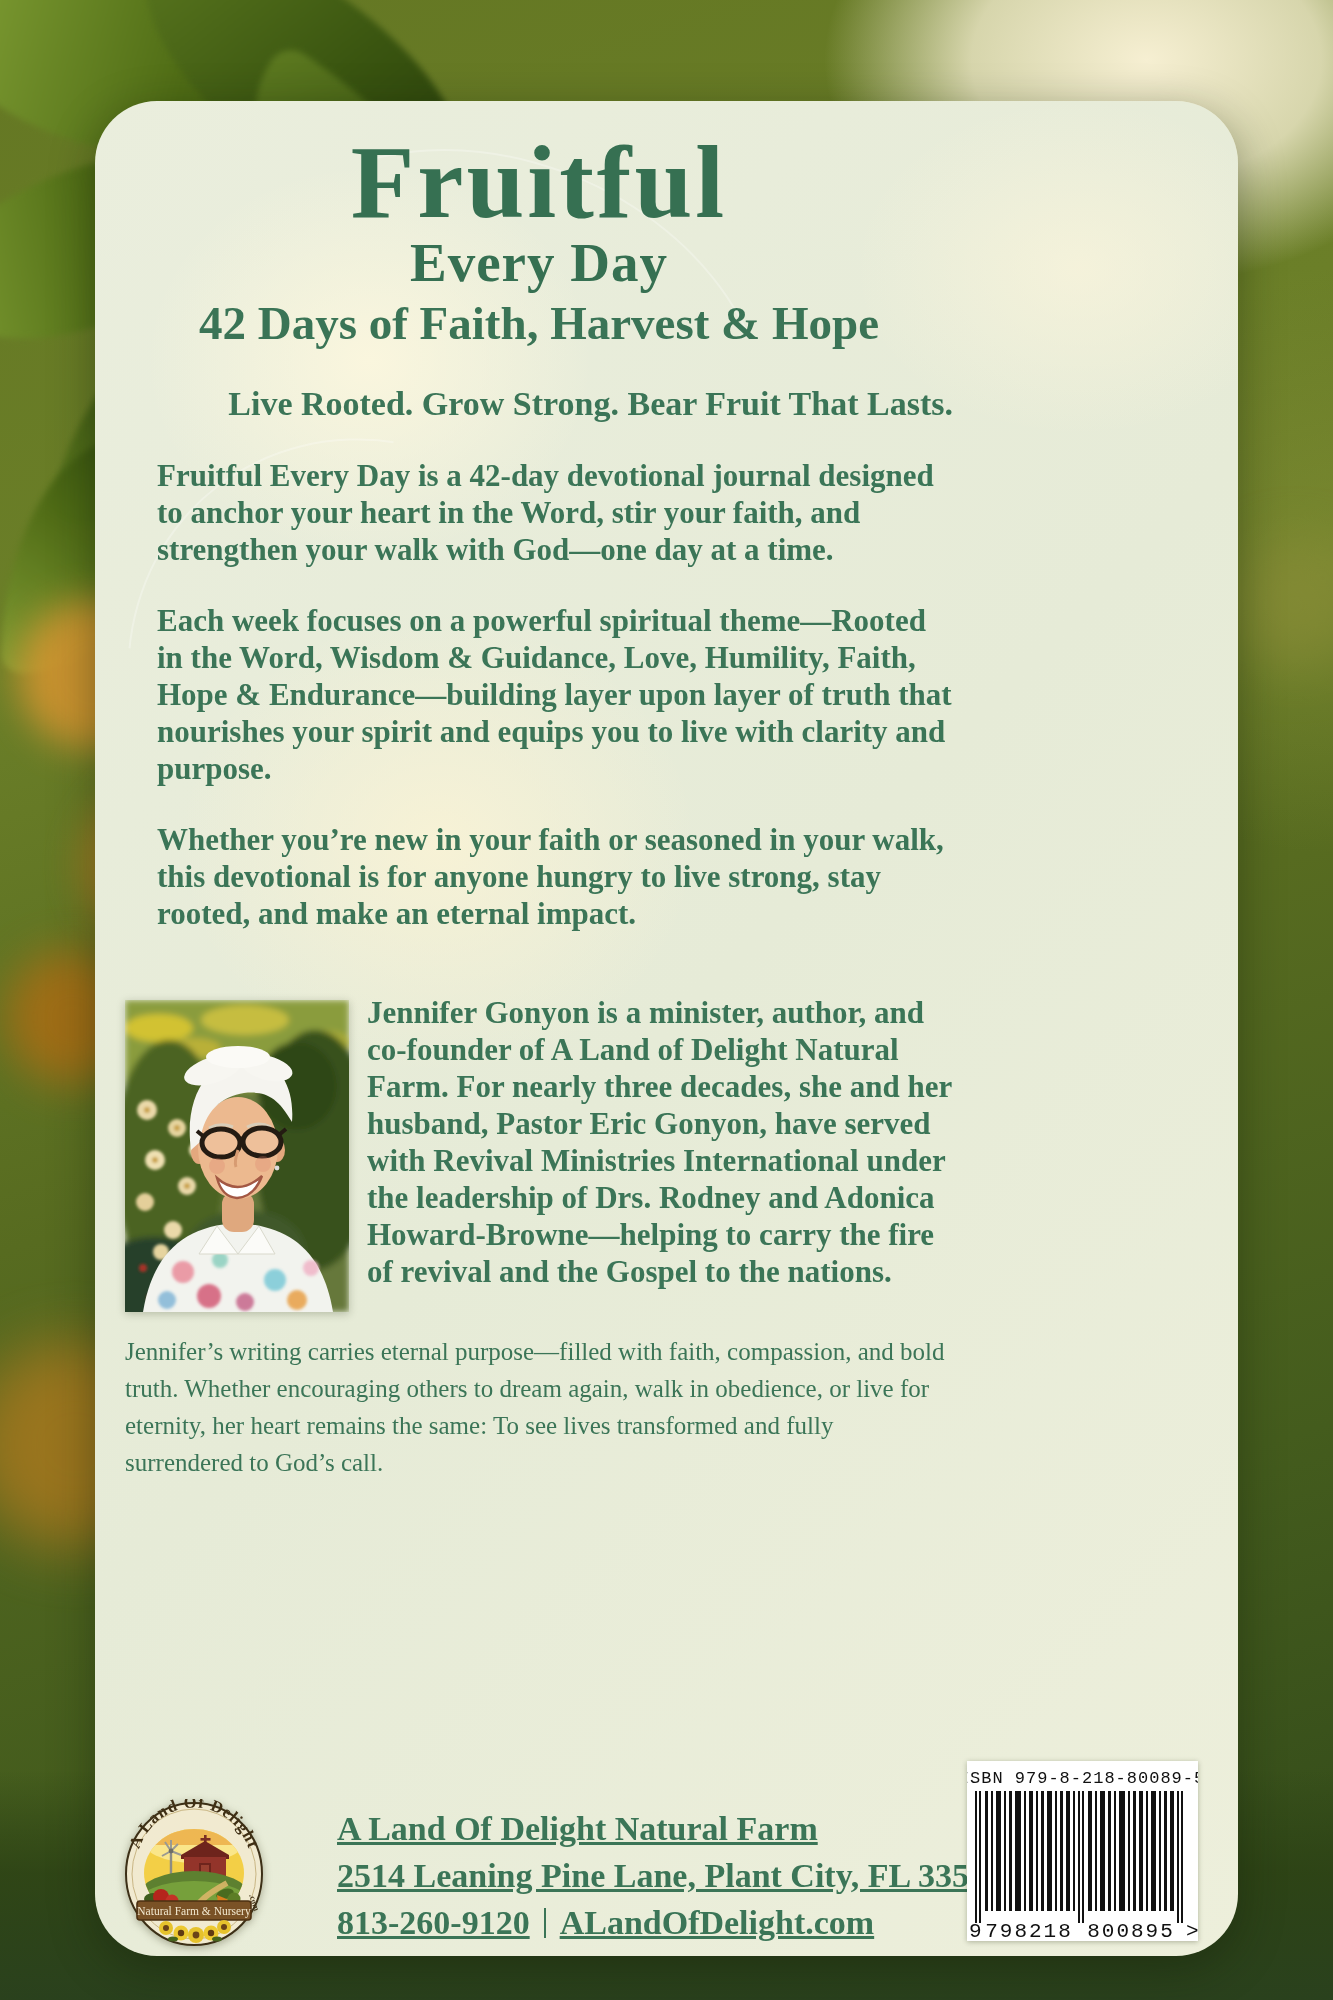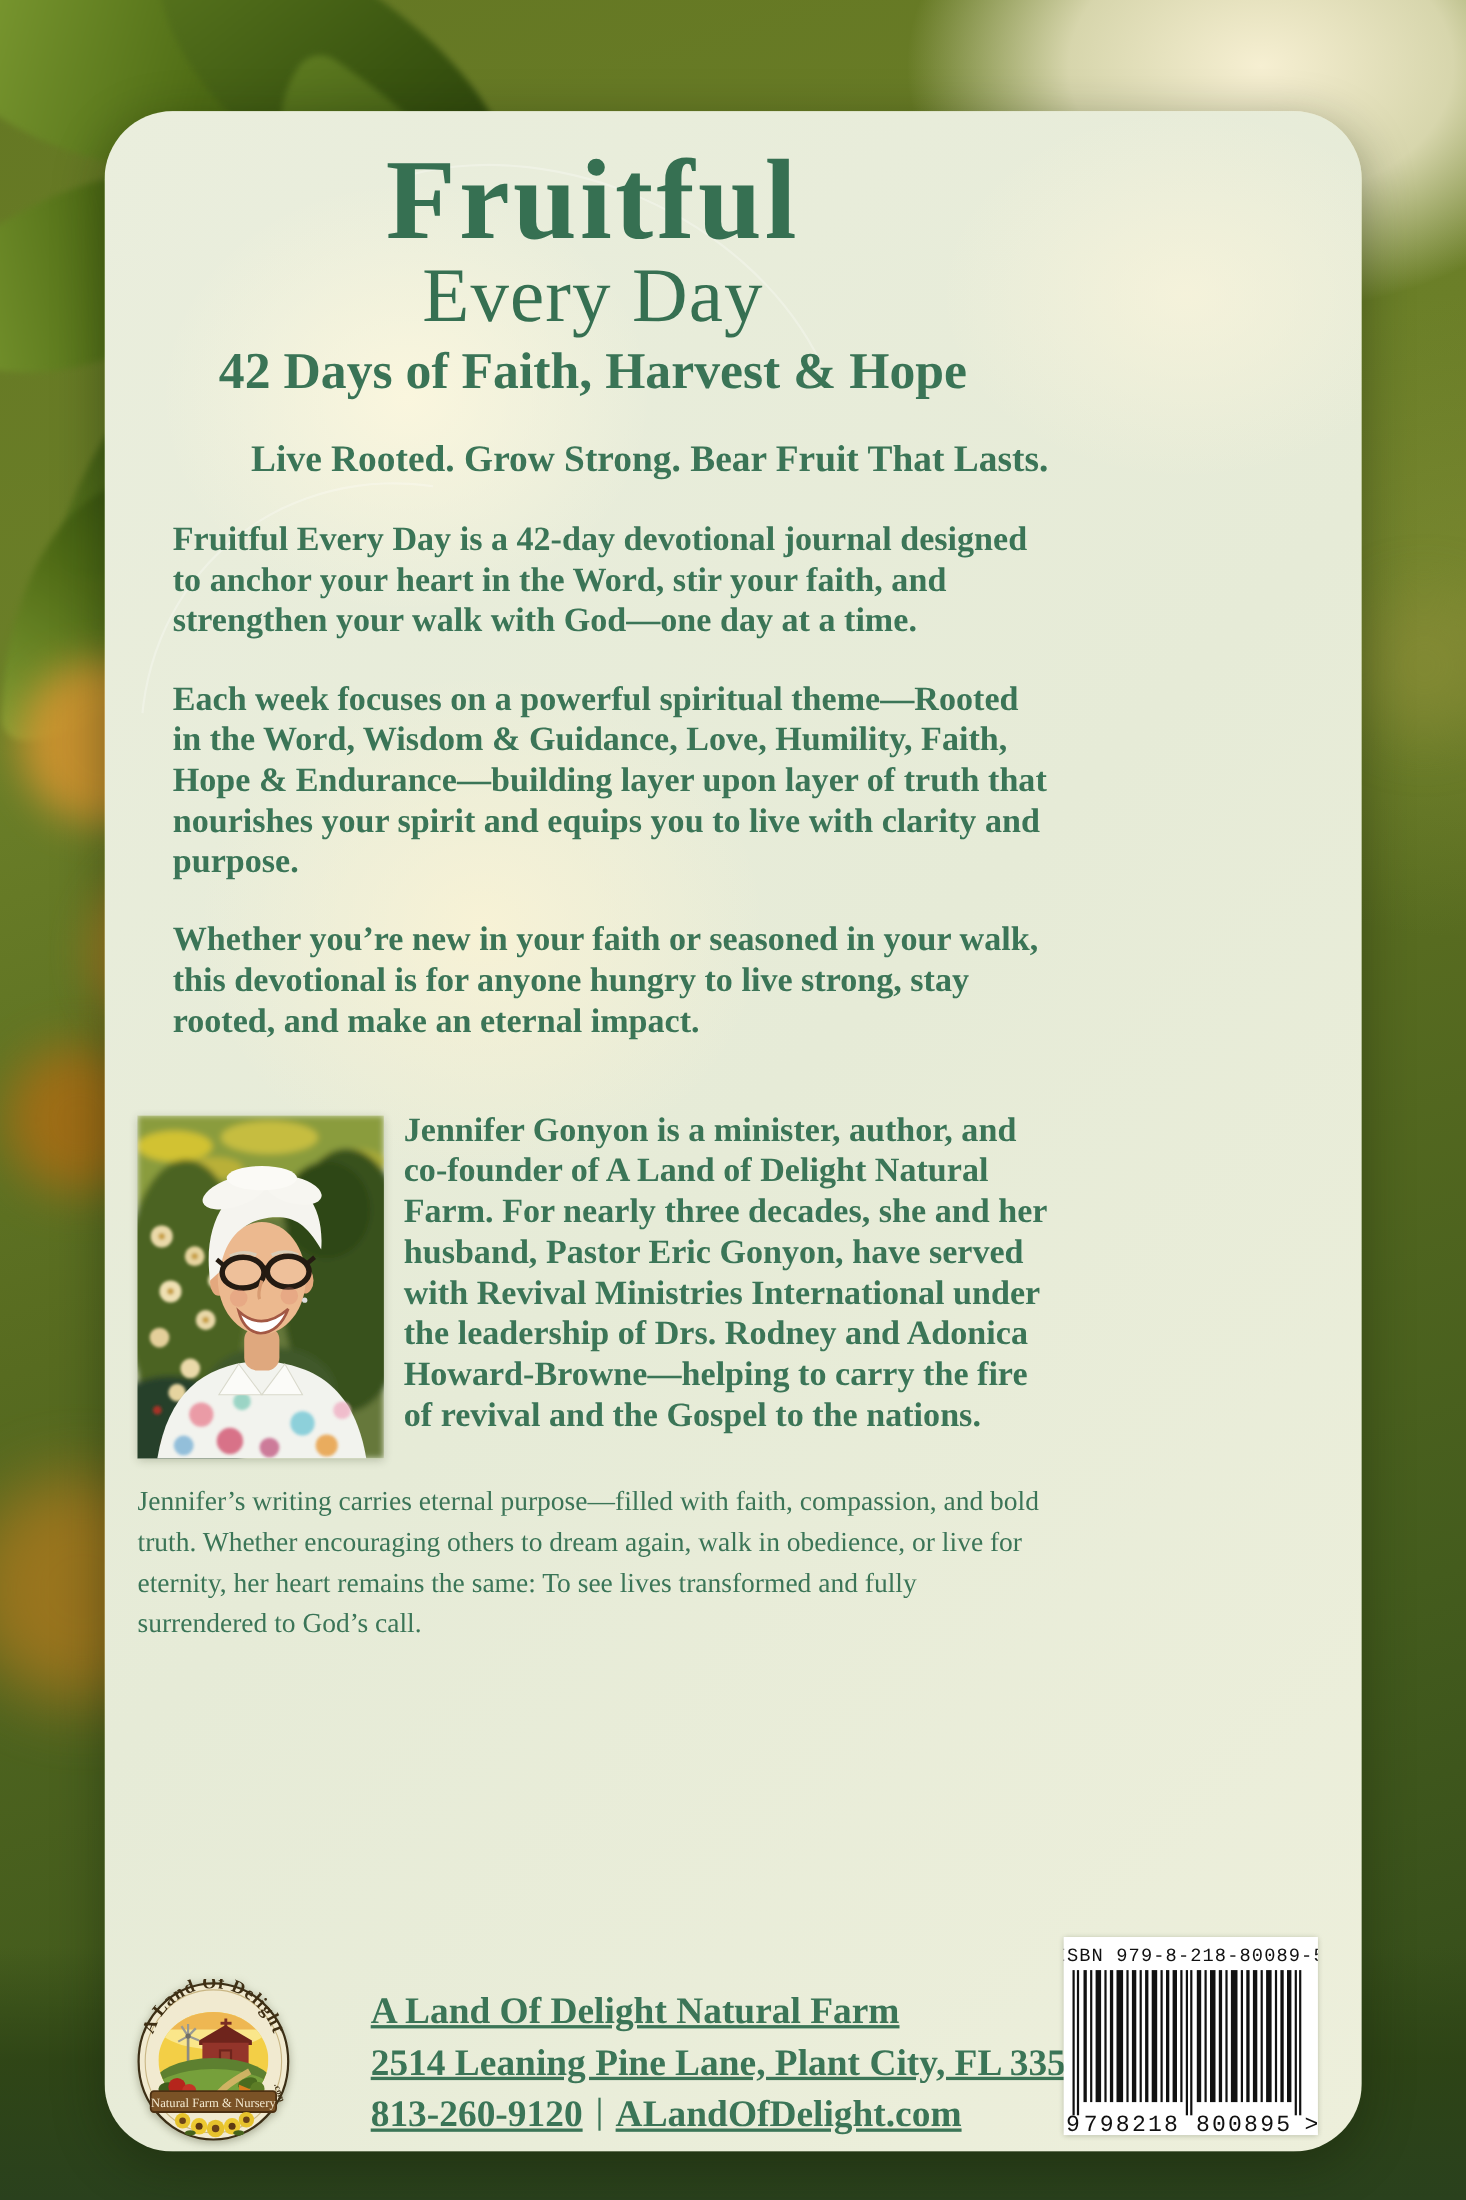--- a/index.html
+++ b/index.html
@@ -24,21 +24,21 @@
       radial-gradient(ellipse 320px 280px at 24% 14%, rgba(252,247,222,.9), transparent 70%),
       radial-gradient(ellipse 360px 320px at 30% 40%, rgba(250,243,213,.85), transparent 72%),
       radial-gradient(ellipse 320px 240px at 86% 9%, rgba(249,244,219,.75), transparent 70%),
       linear-gradient(135deg,#eaeedd 0%,#e6ebd7 50%,#edefdb 100%);
     box-shadow:0 12px 45px rgba(18,28,7,.4);
   }
   .wm{position:absolute;border:2px solid rgba(255,255,255,.28);border-color:rgba(255,255,255,.28) transparent transparent transparent;border-radius:50%;}
   .card-content{position:absolute;left:30px;top:14px;width:828px;color:#3a7456;}
   .hdr{text-align:center;}
   .book-title{font-size:104px;line-height:1.02;font-weight:700;letter-spacing:3px;color:#367052;margin-top:14px;}
-  .book-title2{font-size:70px;line-height:.95;font-weight:400;letter-spacing:1px;color:#367052;margin-top:2px;}
+  .book-title2{font-size:55px;line-height:.95;font-weight:700;letter-spacing:1px;color:#367052;margin-top:2px;}
   .book-subtitle{font-size:47px;line-height:1.05;font-weight:700;color:#3a7456;margin-top:10px;}
   .tagline{font-size:34px;font-weight:700;text-align:right;margin-top:36px;color:#3b7557;}
   .para{font-size:31px;line-height:37px;font-weight:700;margin-top:34px;color:#3b7557;margin-left:32px;}
   .bio{margin-top:62px;}
   .bio-photo{float:left;width:224px;height:312px;margin:6px 18px 4px 0;box-shadow:0 2px 8px rgba(40,50,20,.25);}
   .bio-p2{clear:both;padding-top:12px;font-size:25px;line-height:37px;font-weight:400;color:#3b7557;}
   
   .logo-wrap{position:absolute;left:26px;top:1698px;width:146px;height:150px;filter:drop-shadow(0 2px 4px rgba(40,40,10,.35));}
   .contact{position:absolute;left:242px;top:1704px;font-size:34px;line-height:47px;font-weight:700;color:#3b7557;text-decoration:underline;}
   .contact .divider{display:inline-block;width:0;height:30px;border-left:2px solid #3b7557;margin:0 14px;vertical-align:-4px;}

